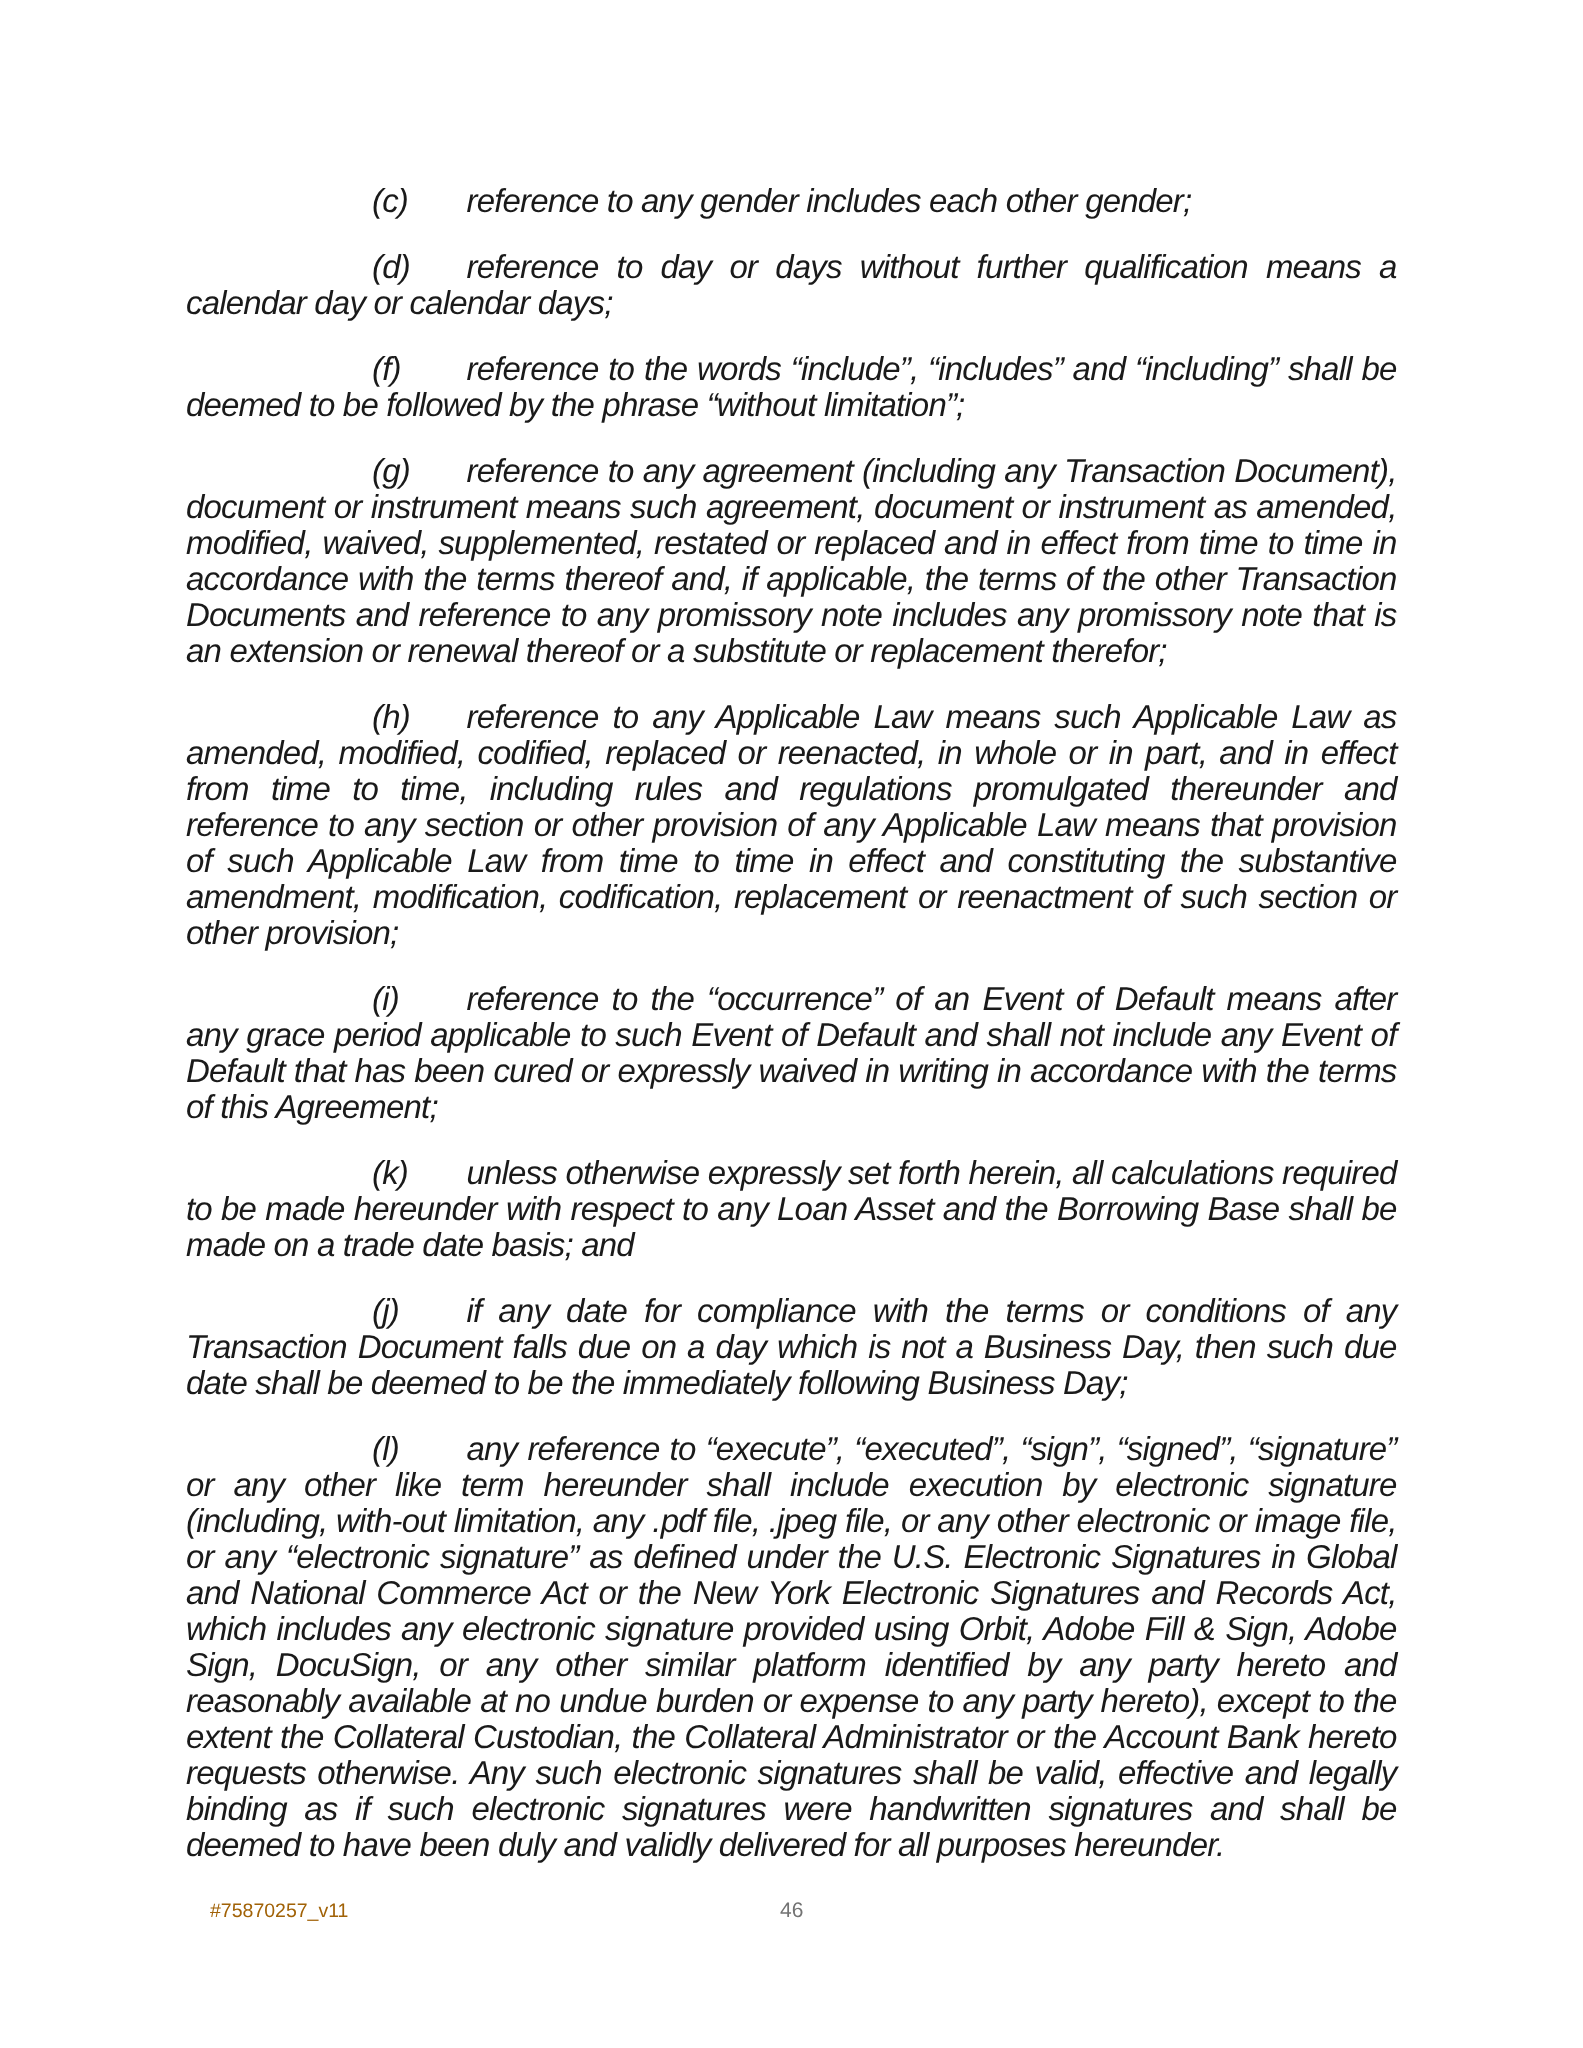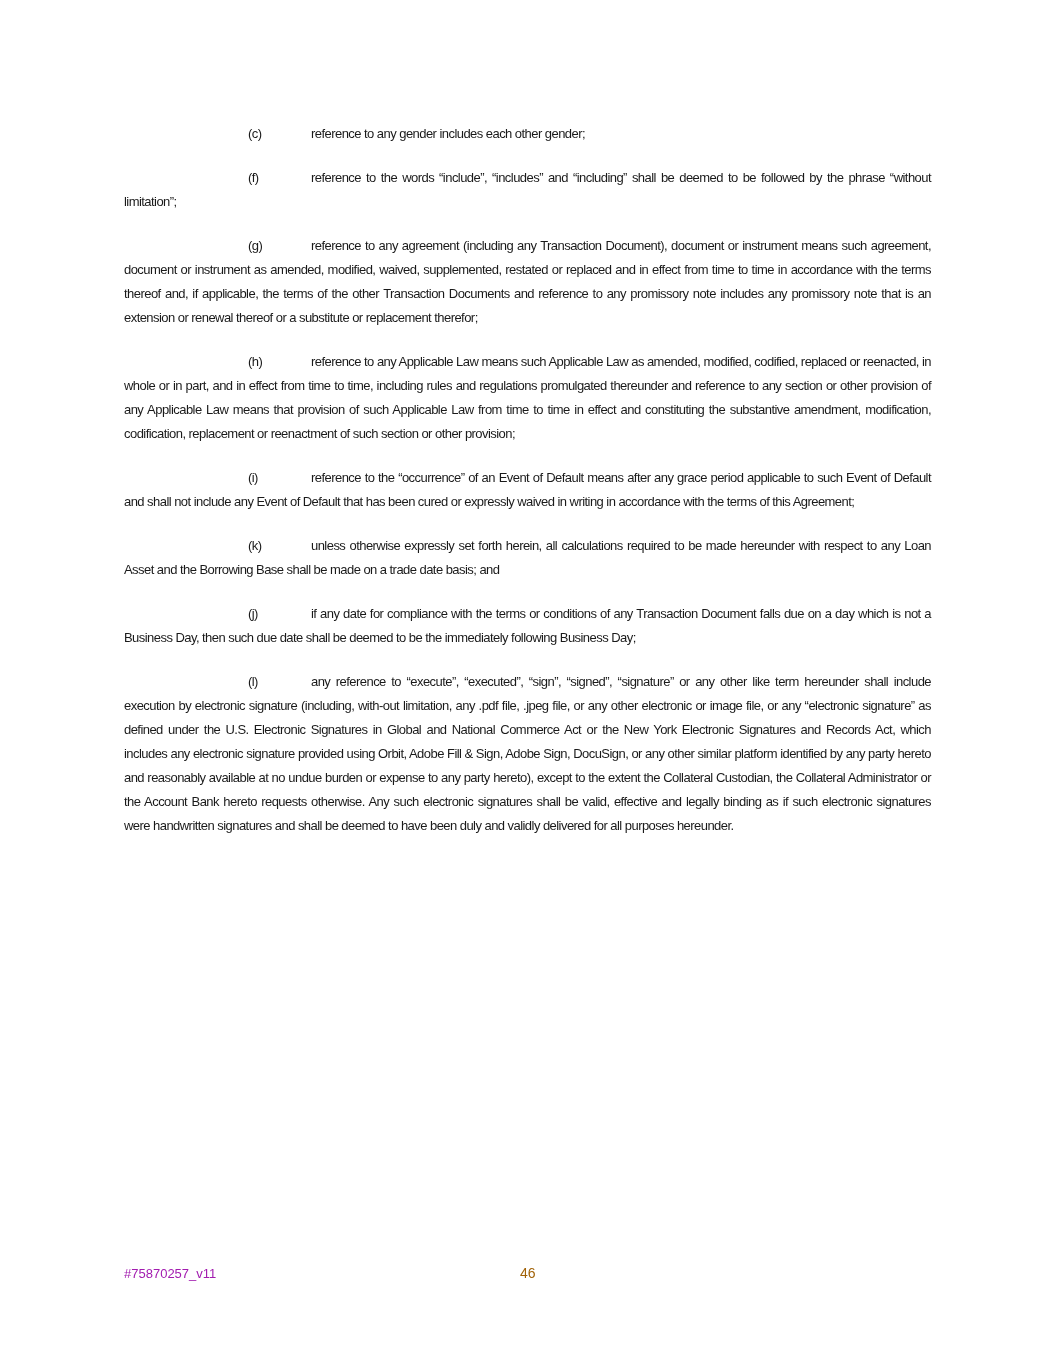--- a/index.html
+++ b/index.html
@@ -23,56 +23,58 @@
       height: 1365px;
       background: #ffffff;
     }
     .body-text {
       position: absolute;
       left: 124px;
       top: 122px;
       width: 807px;
     }
     .para {
-      font-size: 13px;
+      font-size: 22px;
       line-height: 24px;
       text-align: justify;
       margin: 0 0 20px 0;
       letter-spacing: -0.55px;
       word-spacing: 0px;
       transform-origin: left top;
+      font-style: italic;
     }
     .para .label {
       display: inline-block;
       width: 63px;
       margin-left: 124px;
     }
     .footer-id {
       position: absolute;
-      left: 124px;
+      left: 140px;
       top: 1266px;
       font-size: 13px;
       line-height: 16px;
-      color: #a21caf;
+      color: #a16207;
     }
     .footer-page {
       position: absolute;
       left: 520px;
       top: 1265px;
       font-size: 14px;
       line-height: 16px;
-      color: #a16207;
+      color: #737373;
     }
   </style>
 </head>
 <body>
 
 <div class="page">
   <div class="body-text">
     <p class="para"><span class="label">(c)</span><span>reference to any gender includes each other gender;</span></p>
+    <p class="para"><span class="label">(d)</span><span>reference to day or days without further qualification means a calendar day or calendar days;</span></p>
     <p class="para"><span class="label">(f)</span><span>reference to the words “include”, “includes” and “including” shall be deemed to be followed by the phrase “without limitation”;</span></p>
     <p class="para"><span class="label">(g)</span><span>reference to any agreement (including any Transaction Document), document or instrument means such agreement, document or instrument as amended, modified, waived, supplemented, restated or replaced and in effect from time to time in accordance with the terms thereof and, if applicable, the terms of the other Transaction Documents and reference to any promissory note includes any promissory note that is an extension or renewal thereof or a substitute or replacement therefor;</span></p>
     <p class="para"><span class="label">(h)</span><span>reference to any Applicable Law means such Applicable Law as amended, modified, codified, replaced or reenacted, in whole or in part, and in effect from time to time, including rules and regulations promulgated thereunder and reference to any section or other provision of any Applicable Law means that provision of such Applicable Law from time to time in effect and constituting the substantive amendment, modification, codification, replacement or reenactment of such section or other provision;</span></p>
     <p class="para"><span class="label">(i)</span><span>reference to the “occurrence” of an Event of Default means after any grace period applicable to such Event of Default and shall not include any Event of Default that has been cured or expressly waived in writing in accordance with the terms of this Agreement;</span></p>
     <p class="para"><span class="label">(k)</span><span>unless otherwise expressly set forth herein, all calculations required to be made hereunder with respect to any Loan Asset and the Borrowing Base shall be made on a trade date basis; and</span></p>
     <p class="para"><span class="label">(j)</span><span>if any date for compliance with the terms or conditions of any Transaction Document falls due on a day which is not a Business Day, then such due date shall be deemed to be the immediately following Business Day;</span></p>
     <p class="para"><span class="label">(l)</span><span>any reference to “execute”, “executed”, “sign”, “signed”, “signature” or any other like term hereunder shall include execution by electronic signature (including, with-out limitation, any .pdf file, .jpeg file, or any other electronic or image file, or any “electronic signature” as defined under the U.S. Electronic Signatures in Global and National Commerce Act or the New York Electronic Signatures and Records Act, which includes any electronic signature provided using Orbit, Adobe Fill &amp; Sign, Adobe Sign, DocuSign, or any other similar platform identified by any party hereto and reasonably available at no undue burden or expense to any party hereto), except to the extent the Collateral Custodian, the Collateral Administrator or the Account Bank hereto requests otherwise.  Any such electronic signatures shall be valid, effective and legally binding as if such electronic signatures were handwritten signatures and shall be deemed to have been duly and validly delivered for all purposes hereunder.</span></p>
   </div>
 
   <div class="footer-id">#75870257_v11</div>

